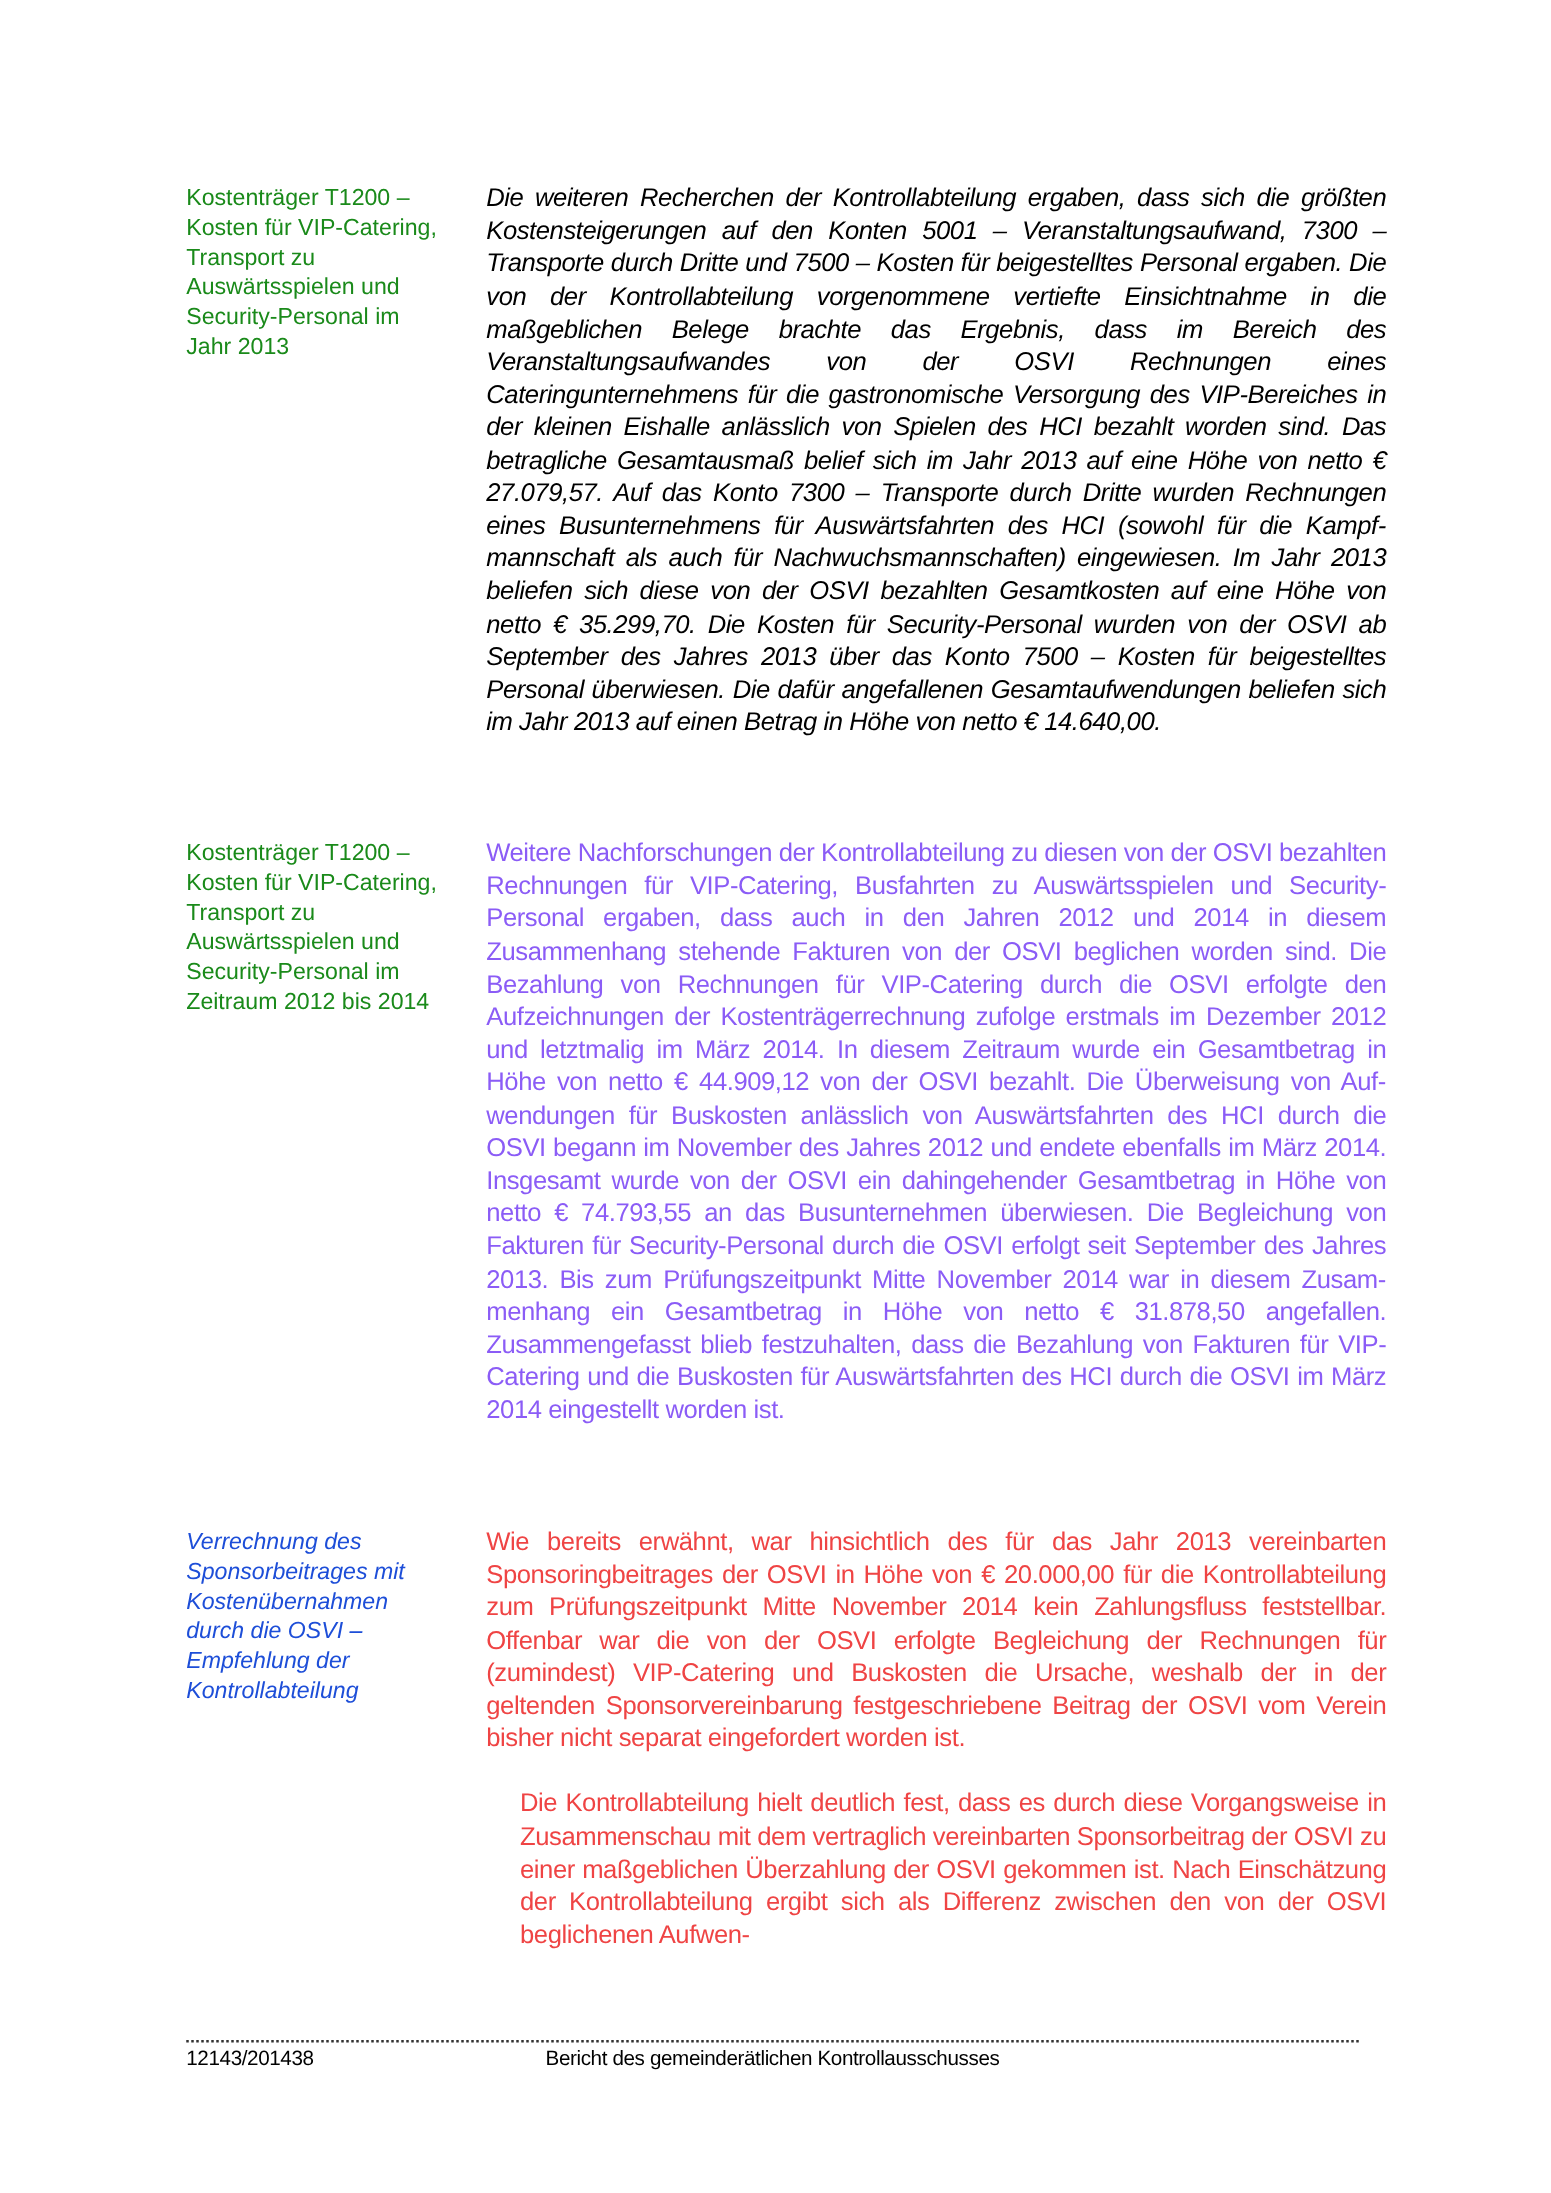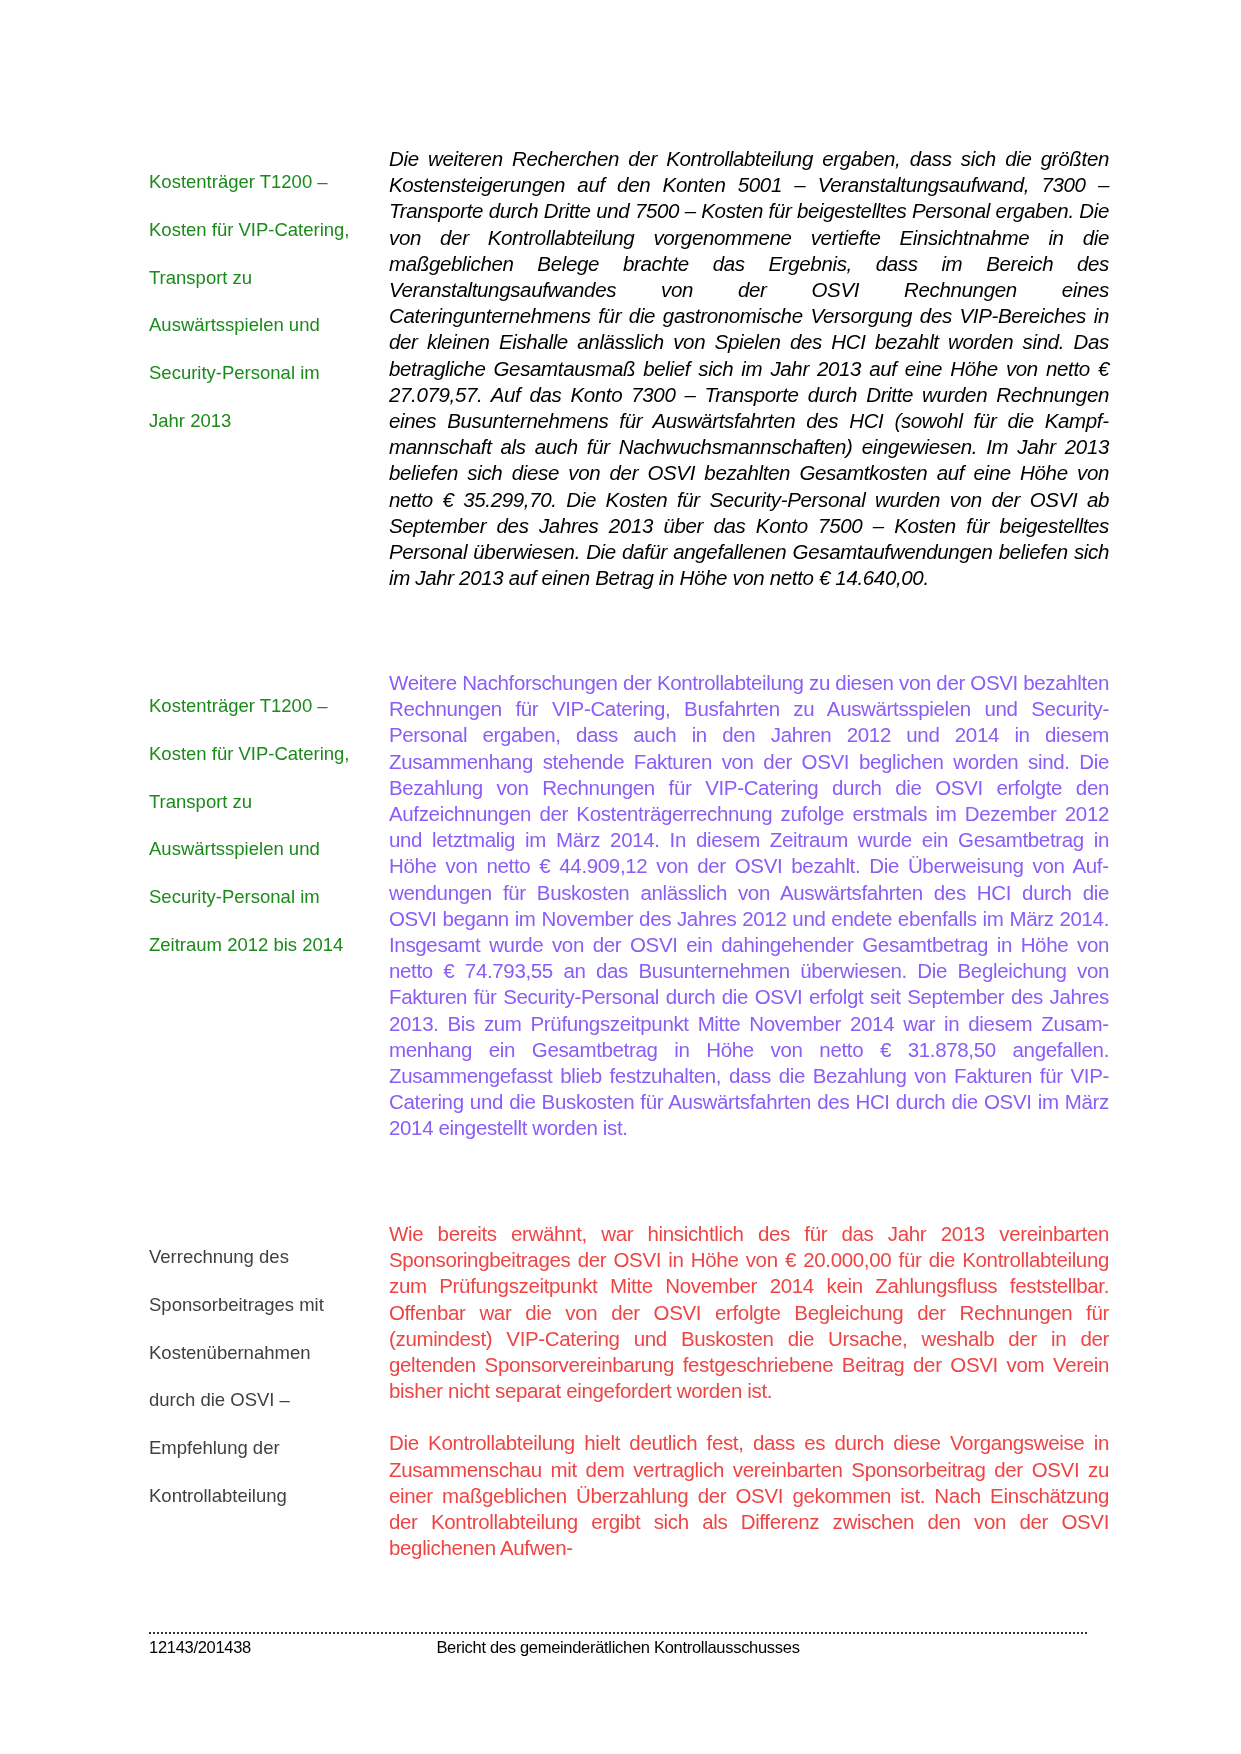--- a/index.html
+++ b/index.html
@@ -1,26 +1,26 @@
 <!DOCTYPE html>
 <html><head>
 <meta charset="utf-8">
 <style>
   html, body { margin: 0; padding: 0; background: #ffffff; }
   body { width: 1241px; height: 1754px; position: relative; overflow: hidden;
          font-family: "Liberation Sans", sans-serif; color: #000; }
   .section { position: absolute; left: 0; width: 1241px; }
   .margin-note { position: absolute; left: 149px; width: 230px;
                  color: #1a8a1a; font-size: 18.5px; line-height: 23.8px; }
-  .margin-note span { display: block; white-space: nowrap; margin-top: 24px; }
+  .margin-note span { display: block; white-space: nowrap; }
   .body-text { position: absolute; left: 389px; width: 720px;
                font-size: 20.5px; line-height: 26.2px; text-align: justify;
                letter-spacing: -0.35px; }
   .body-text p { margin: 0; }
-  .body-text p + p { margin-top: 26px; }
+  .body-text p + p { margin-top: 26px; margin-left: 27px; }
   #sec1 { top: 146px; }
   #sec2 { top: 670px; }
   #sec3 { top: 1221px; }
   .footer-rule { position: absolute; left: 149px; top: 1632px; width: 938px;
                  border-top: 2px dotted #333; height: 0; }
   .footer { position: absolute; left: 149px; top: 1638px; width: 938px;
             font-size: 16.5px; display: flex; justify-content: flex-start;
             letter-spacing: -0.3px; }
   .footer .center { position: absolute; left: 0; right: 0; text-align: center; }
 </style>
@@ -49,21 +49,21 @@
     <span>Auswärtsspielen und</span>
     <span>Security-Personal im</span>
     <span>Zeitraum 2012 bis 2014</span>
   </div>
   <div class="body-text" style="color: #8b5cf6;">
     <p>Weitere Nachforschungen der Kontrollabteilung zu diesen von der OSVI bezahlten Rechnungen für VIP-Catering, Busfahrten zu Aus­wärtsspielen und Security-Personal ergaben, dass auch in den Jahren 2012 und 2014 in diesem Zusammenhang stehende Fakturen von der OSVI beglichen worden sind. Die Bezahlung von Rechnungen für VIP-Catering durch die OSVI erfolgte den Aufzeichnungen der Kostenträ­gerrechnung zufolge erstmals im Dezember 2012 und letztmalig im März 2014. In diesem Zeitraum wurde ein Gesamtbetrag in Höhe von netto € 44.909,12 von der OSVI bezahlt. Die Überweisung von Auf­wendungen für Buskosten anlässlich von Auswärtsfahrten des HCI durch die OSVI begann im November des Jahres 2012 und endete ebenfalls im März 2014. Insgesamt wurde von der OSVI ein dahinge­hender Gesamtbetrag in Höhe von netto € 74.793,55 an das Busunter­nehmen überwiesen. Die Begleichung von Fakturen für Security-Personal durch die OSVI erfolgt seit September des Jahres 2013. Bis zum Prüfungszeitpunkt Mitte November 2014 war in diesem Zusam­menhang ein Gesamtbetrag in Höhe von netto € 31.878,50 angefallen. Zusammengefasst blieb festzuhalten, dass die Bezahlung von Faktu­ren für VIP-Catering und die Buskosten für Auswärtsfahrten des HCI durch die OSVI im März 2014 eingestellt worden ist.</p>
   </div>
 </div>
 
 <div class="section" id="sec3">
-  <div class="margin-note" style="color: #404040;">
+  <div class="margin-note" style="color: #1d4ed8; font-style: italic;">
     <span>Verrechnung des</span>
     <span>Sponsorbeitrages mit</span>
     <span>Kostenübernahmen</span>
     <span>durch die OSVI –</span>
     <span>Empfehlung der</span>
     <span>Kontrollabteilung</span>
   </div>
   <div class="body-text" style="color: #ef4444;">
     <p>Wie bereits erwähnt, war hinsichtlich des für das Jahr 2013 vereinbar­ten Sponsoringbeitrages der OSVI in Höhe von € 20.000,00 für die Kontrollabteilung zum Prüfungszeitpunkt Mitte November 2014 kein Zahlungsfluss feststellbar. Offenbar war die von der OSVI erfolgte Be­gleichung der Rechnungen für (zumindest) VIP-Catering und Buskos­ten die Ursache, weshalb der in der geltenden Sponsorvereinbarung festgeschriebene Beitrag der OSVI vom Verein bisher nicht separat eingefordert worden ist.</p>
     <p>Die Kontrollabteilung hielt deutlich fest, dass es durch diese Vor­gangsweise in Zusammenschau mit dem vertraglich vereinbarten Sponsorbeitrag der OSVI zu einer maßgeblichen Überzahlung der OSVI gekommen ist. Nach Einschätzung der Kontrollabteilung ergibt sich als Differenz zwischen den von der OSVI beglichenen Aufwen-</p>

